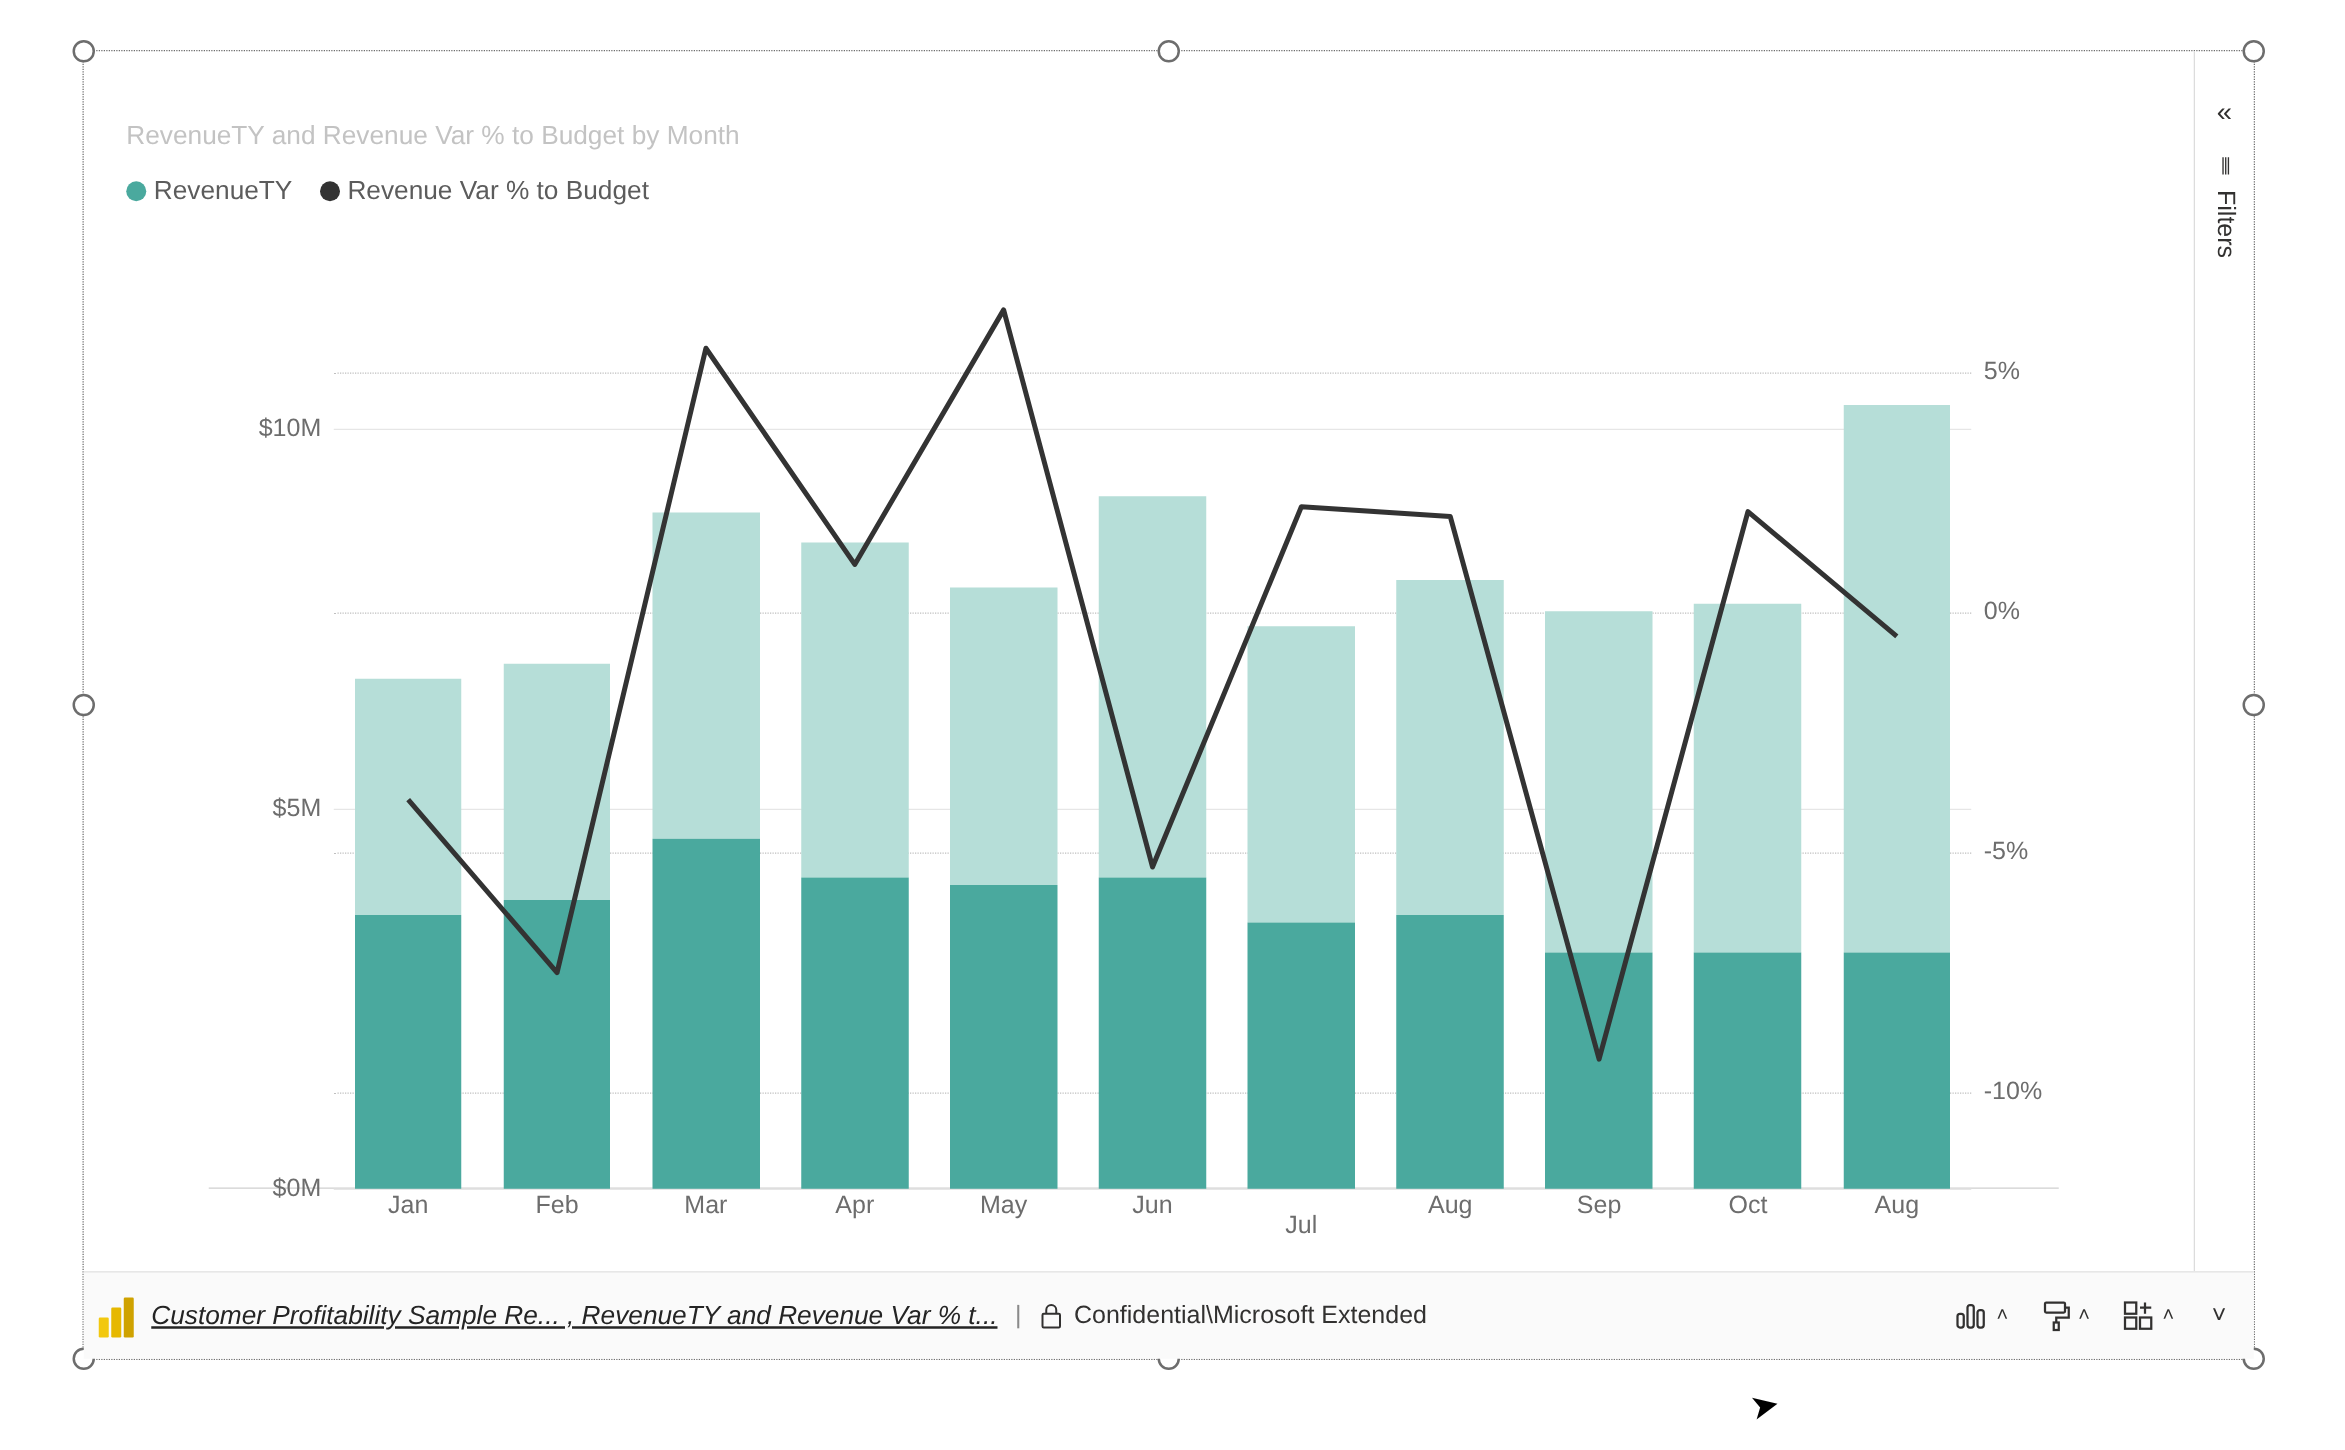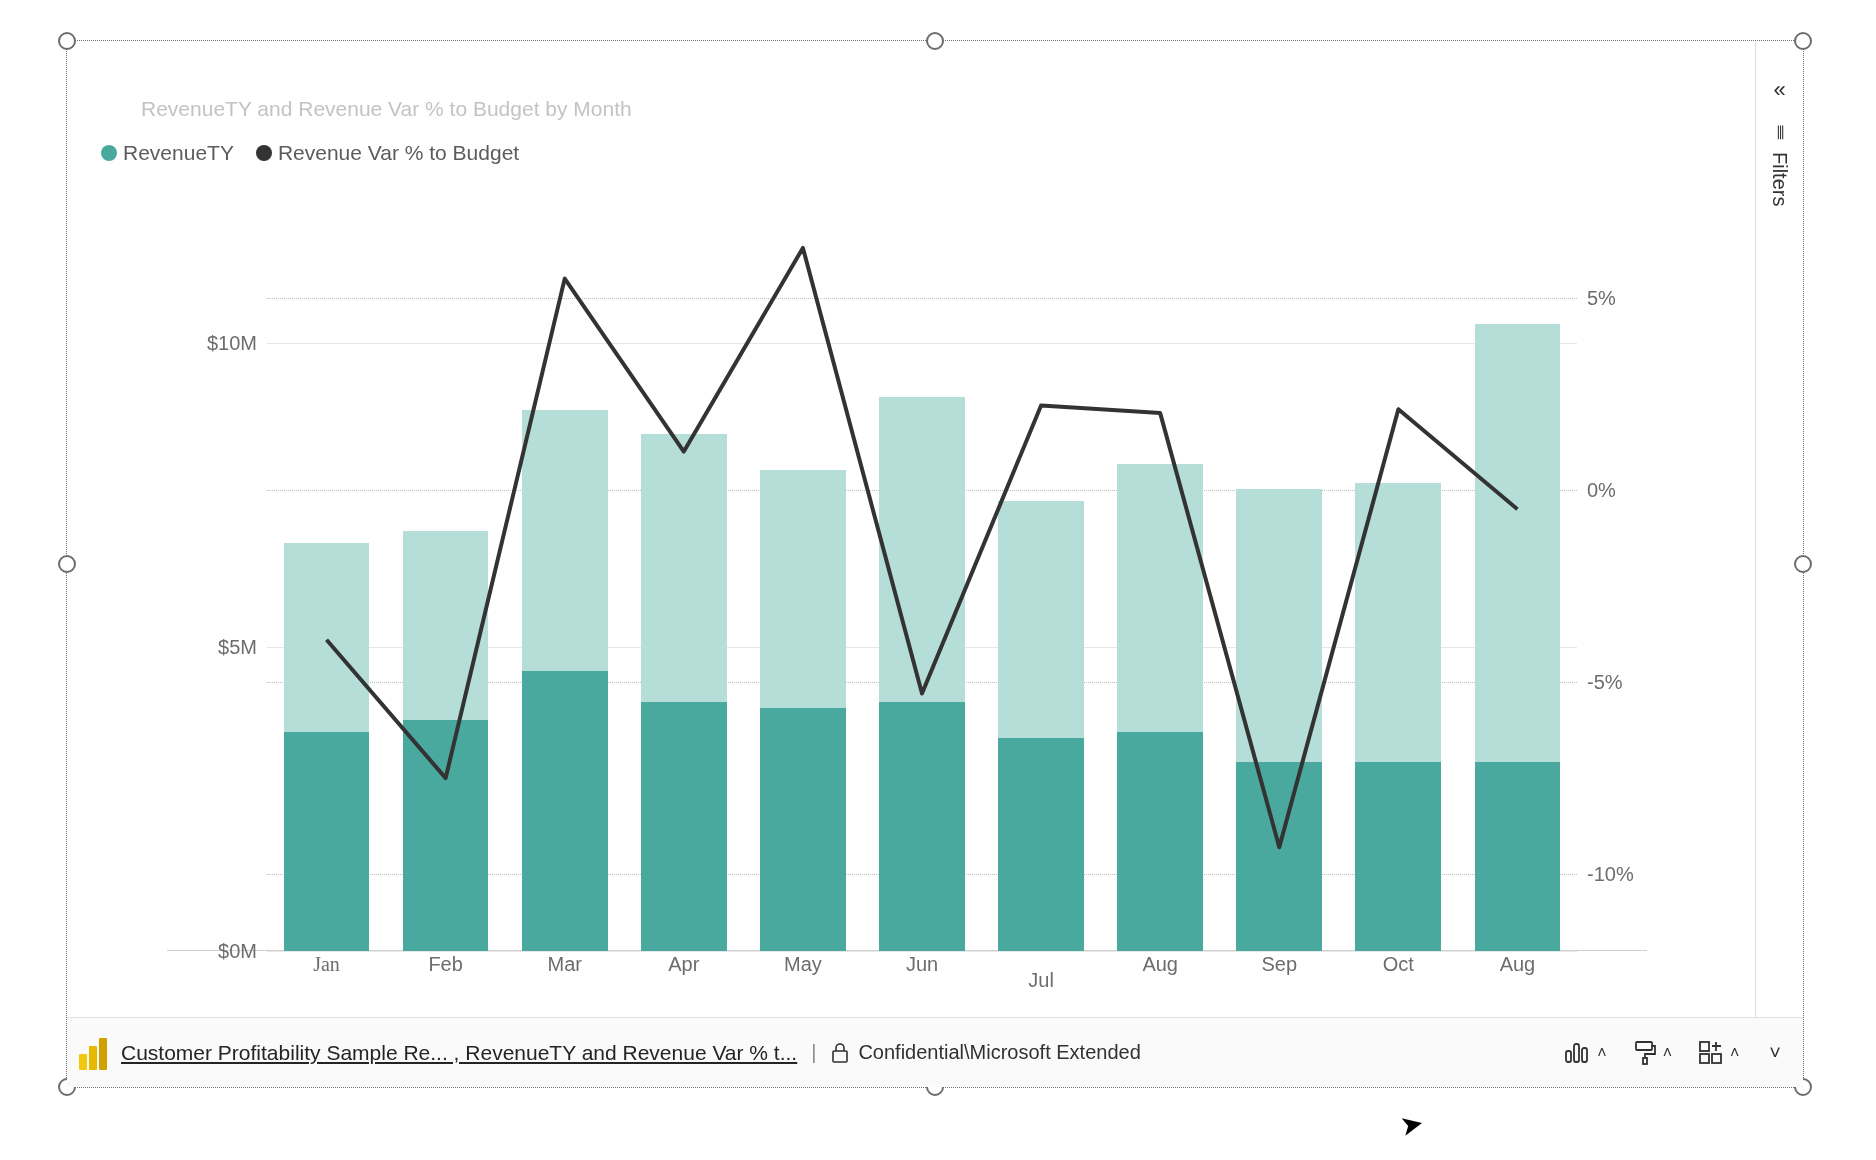--- a/index.html
+++ b/index.html
@@ -91,21 +91,20 @@
     top: 0;
     right: 48px;
     height: 976px;
   }
   .chart-title {
     position: absolute;
     left: 34px;
     top: 56px;
     font-size: 21px;
     color: #c3c3c3;
-    margin-left: 40px;
   }
   .legend {
     position: absolute;
     left: 34px;
     top: 100px;
     display: flex;
     gap: 10px;
     align-items: center;
     font-size: 21px;
     color: #5c5c5c;
@@ -209,21 +208,21 @@
     flex-shrink: 0;
     position: relative;
   }
   .footer .pbi-icon .b1,.footer .pbi-icon .b2,.footer .pbi-icon .b3{
     position:absolute;bottom:0;width:8px;border-radius:1px;
   }
   .footer .pbi-icon .b1{left:0;height:16px;background:#f2c80f;}
   .footer .pbi-icon .b2{left:10px;height:24px;background:#e6b800;}
   .footer .pbi-icon .b3{left:20px;height:32px;background:#cfa200;}
 
-  .footer .title-block { display:flex; flex-direction:column; line-height:1.2; }
+  .footer .title-block { display:flex; flex-direction:column; line-height:1.2;font-style:italic; }
   .footer .title-block .link { text-decoration: underline; color:#242424; font-size:21px; }
   .footer .title-block .sub { color:#6d6d6d; font-size:18px; }
   .footer .divider { color:#8a8a8a; }
   .footer .lock-group { display:flex; align-items:center; gap:8px; }
   .footer .spacer { flex:1; }
   .footer .action-group {
     display:flex; align-items:center; gap:6px; padding:4px 6px;
     border-radius:2px; cursor:pointer;
   }
   .footer svg { display:block; }
@@ -330,21 +329,21 @@
                 <div class="bar-seg-upper" style="top: 0px; height: 438px; background: rgb(182, 222, 216);"></div>
                 <div class="bar-seg-lower" style="height: 188.583px; background: rgb(74, 169, 158);"></div>
               </div>
             </div>
             <svg class="line-svg" viewBox="0 0 1310 730" preserveAspectRatio="none">
               <path d="M59.54545454545455 418.7894736842105 L178.63636363636363 557.1052631578948 L297.72727272727275 57.63157894736844 L416.8181818181818 230.5263157894737 L535.9090909090909 26.894736842105317 L655 472.57894736842104 L774.090909090909 184.42105263157896 L893.1818181818181 192.1052631578948 L1012.2727272727273 626.2631578947369 L1131.3636363636363 188.26315789473688 L1250.4545454545455 288.1578947368421 " fill="none" stroke="#333333" stroke-width="4" stroke-linejoin="round"></path>
             </svg>
           </div>
       </div>
       <div class="x-labels" id="x-labels" style="left: 200px; right: 130px; width: 1310px;">
-          <div class="x-label" style="left: 59.5455px; font-family: Liberation Serif, serif;">Jan</div>
+          <div class="x-label" style="left: 59.5455px;">Jan</div>
           <div class="x-label" style="left: 178.636px;">Feb</div>
           <div class="x-label" style="left: 297.727px;">Mar</div>
           <div class="x-label" style="left: 416.818px;">Apr</div>
           <div class="x-label" style="left: 535.909px;">May</div>
           <div class="x-label" style="left: 655px;">Jun</div>
           <div class="x-label" style="left: 774.091px; margin-top: 16px;">Jul</div>
           <div class="x-label" style="left: 893.182px;">Aug</div>
           <div class="x-label" style="left: 1012.27px;">Sep</div>
           <div class="x-label" style="left: 1131.36px;">Oct</div>
           <div class="x-label" style="left: 1250.45px;">Aug</div>

